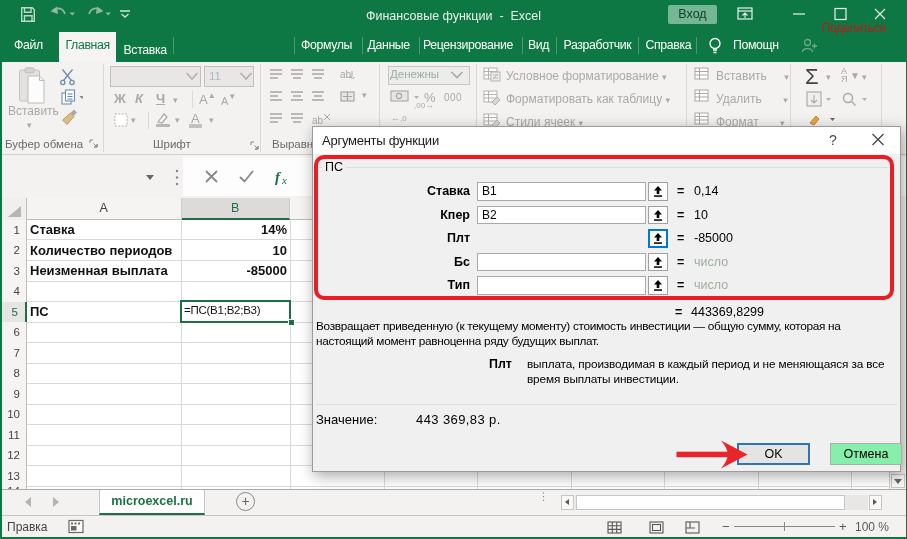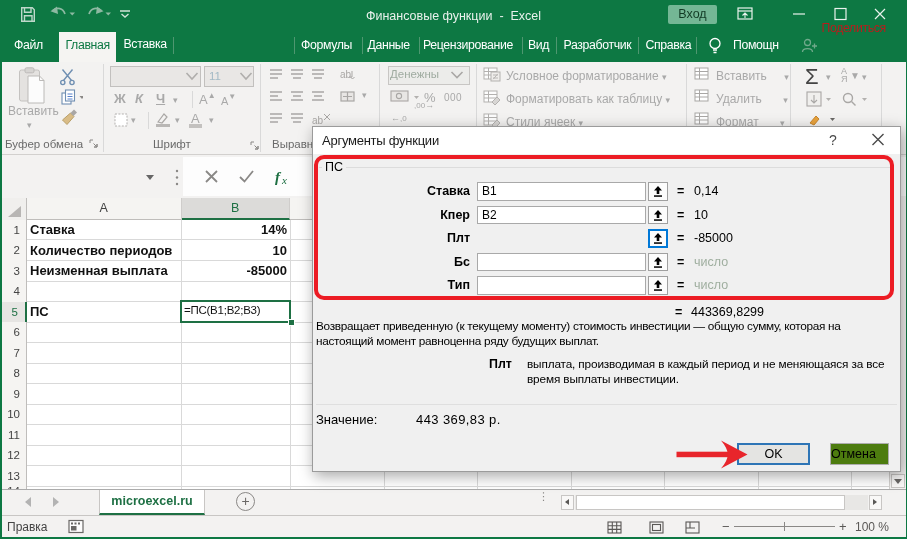--- a/index.html
+++ b/index.html
@@ -51,21 +51,21 @@
     <line x1="58" y1="8" x2="70" y2="8"></line>
     <rect x="100" y="2.5" width="11" height="11"></rect>
     <path d="M140 3 l10 10 M150 3 l-10 10"></path>
   </g>
 </svg>
 
 <div class="abs" style="left:0;top:28px;width:907px;height:34px;background:#0d7843"></div>
 <div class="abs" style="left:59px;top:32px;width:56.5px;height:30px;background:#f5f4f2"></div>
 <div class="abs tab" style="left:14px;top:28px">Файл</div>
 <div class="abs tab" style="left:65.5px;top:28px;color:#0d7843">Главная</div>
-<div class="abs tab" style="left:123.5px;top:27px">Вставка</div>
+<div class="abs tab" style="left:123.5px;top:33px">Вставка</div>
 <div class="abs tab" style="left:301px;top:28px">Формулы</div>
 <div class="abs tab" style="left:367.5px;top:28px">Данные</div>
 <div class="abs tab" style="left:423px;top:28px">Рецензирование</div>
 <div class="abs tab" style="left:528px;top:28px">Вид</div>
 <div class="abs tab" style="left:563.5px;top:28px">Разработчик</div>
 <div class="abs tab" style="left:645.5px;top:28px">Справка</div>
 <div class="abs tab" style="left:733px;top:28px">Помощн</div>
 <div class="abs tab" style="left:821.5px;top:11px;color:#b91c1c">Поделиться</div>
 <div class="abs" style="left:172.5px;top:37px;width:1px;height:17px;background:#4e9770"></div>
 <div class="abs" style="left:293.5px;top:37px;width:1px;height:17px;background:#4e9770"></div>
@@ -455,19 +455,19 @@
 
 <div class="abs" style="left:316px;top:319px;width:560px;font-size:11.8px;letter-spacing:-0.3px;color:#000;line-height:15.2px;white-space:nowrap">Возвращает приведенную (к текущему моменту) стоимость инвестиции — общую сумму, которая на<br>настоящий момент равноценна ряду будущих выплат.</div>
 <div class="abs" style="left:489px;top:357px;font-size:12.4px;font-weight:bold;color:#000">Плт</div>
 <div class="abs" style="left:527px;top:357px;width:380px;font-size:11.8px;letter-spacing:-0.15px;color:#000;line-height:15.2px;white-space:nowrap">выплата, производимая в каждый период и не меняющаяся за все<br>время выплаты инвестиции.</div>
 
 <div class="abs" style="left:316px;top:403.5px;width:581px;height:1px;background:#dfdfdf"></div>
 <div class="abs" style="left:316px;top:412px;font-size:13px;color:#000">Значение:</div>
 <div class="abs" style="left:416px;top:412px;font-size:13px;letter-spacing:0.4px;color:#000">443 369,83 р.</div>
 
 <div class="abs" style="left:737px;top:443px;width:73px;height:22px;background:#e4e4e2;border:2px solid #2e75b6;box-sizing:border-box;font-size:12.5px;color:#000;text-align:center;line-height:19px">OK</div>
-<div class="abs" style="left:830px;top:443px;width:59px;height:22px;background:#4d7c0f;border:1px solid #adadad;box-sizing:border-box;font-size:12.5px;color:#000;text-align:left;line-height:20px">Отмена</div>
+<div class="abs" style="left:830px;top:443px;width:72px;height:22px;background:#86efac;border:1px solid #adadad;box-sizing:border-box;font-size:12.5px;color:#000;text-align:center;line-height:20px">Отмена</div>
 
 <svg class="abs" style="left:675px;top:438px" width="76" height="33" viewBox="0 0 76 33">
   <rect x="1.5" y="13.7" width="52" height="5.5" fill="#e8252b"></rect>
   <path d="M72.5 16.5 L46 2.5 C50.5 7.5 52.5 12 52.8 16.5 C52.5 21 50.5 25.5 46 30.5 Z" fill="#e8252b"></path>
 </svg>
 
 </div>
 </body></html>

